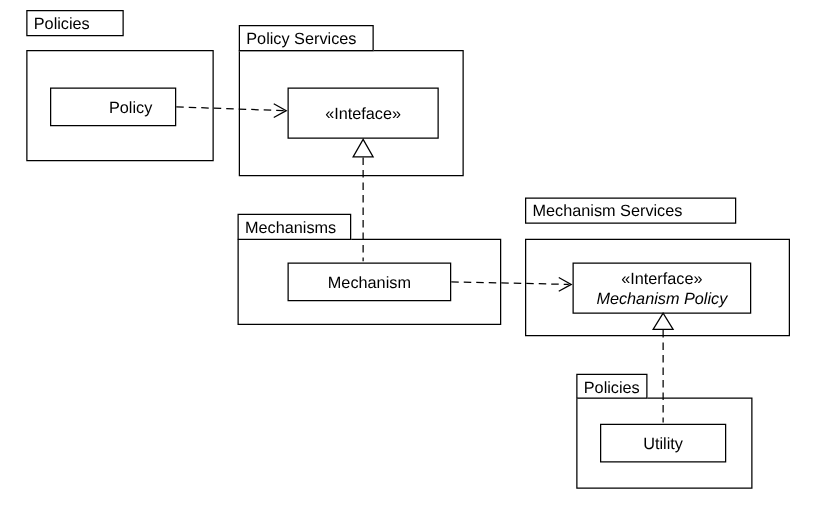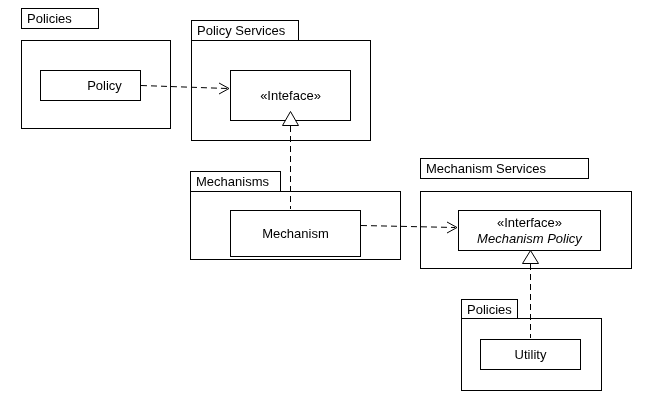--- a/index.html
+++ b/index.html
@@ -67,25 +67,25 @@
   <div class="pkg-body" style="left:420px; top:191px; width:212px; height:78px;"></div>
   <div class="pkg-tab" style="left:420px; top:158px; width:169px; height:21px;">Mechanism Services</div>
 
   <div class="pkg-body" style="left:461px; top:318px; width:141px; height:73px;"></div>
   <div class="pkg-tab" style="left:461px; top:299px; width:57px; height:20px;">Policies</div>
 
   <div class="cls-box" style="left:40px; top:70px; width:101px; height:31px;padding-left:28px;">
     <span>Policy</span>
   </div>
 
-  <div class="cls-box iface-box" style="left:230px; top:70px; width:121px; height:51px;">
+  <div class="cls-box iface-box" style="left:230px; top:70px; width:121px; height:41px;">
     <span>«Inteface»</span>
   </div>
 
-  <div class="cls-box" style="left:230px; top:210px; width:131px; height:47px;">
+  <div class="cls-box" style="left:230px; top:210px; width:131px; height:31px;">
     <span>Mechanism</span>
   </div>
 
   <div class="cls-box iface-box" style="left:458px; top:210px; width:143px; height:41px;">
     <span>«Interface»</span>
     <span class="iface-name">Mechanism Policy</span>
   </div>
 
   <div class="cls-box" style="left:480px; top:339px; width:101px; height:31px;">
     <span>Utility</span>

